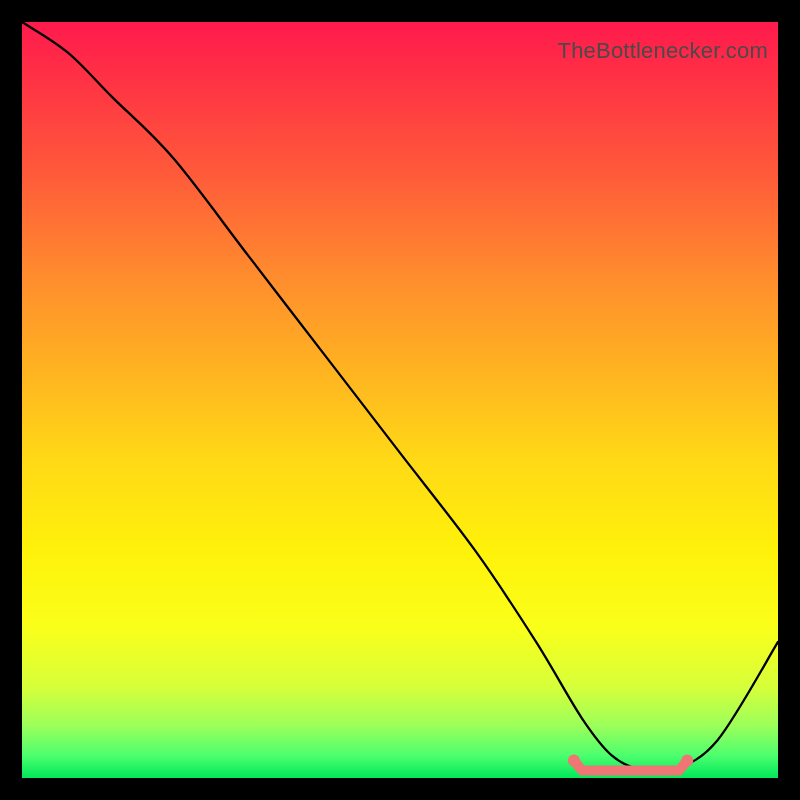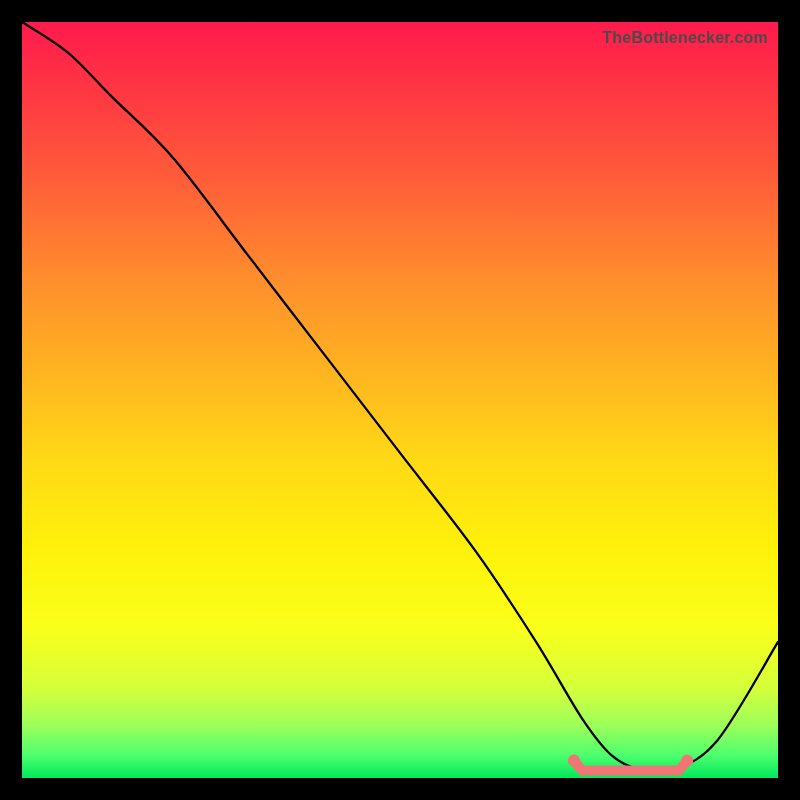--- a/index.html
+++ b/index.html
@@ -31,25 +31,25 @@
       #ffd916 58%,
       #fff20a 70%,
       #faff1a 80%,
       #d6ff3a 88%,
       #9dff5a 93%,
       #4dff6e 97%,
       #00e85a 100%);
   }
   .watermark {
     position: absolute;
-    top: 7px;
+    top: 16px;
     right: 10px;
     font-family: Arial, Helvetica, sans-serif;
-    font-size: 16px;
-    font-weight: 700;
+    font-size: 22px;
+    font-weight: 400;
     color: #4a4a4a;
     letter-spacing: 0.2px;
   }
   svg.curve {
     position: absolute;
     left: 0; top: 0;
     width: 756px; height: 756px;
     overflow: visible;
   }
   .stroke-main {

